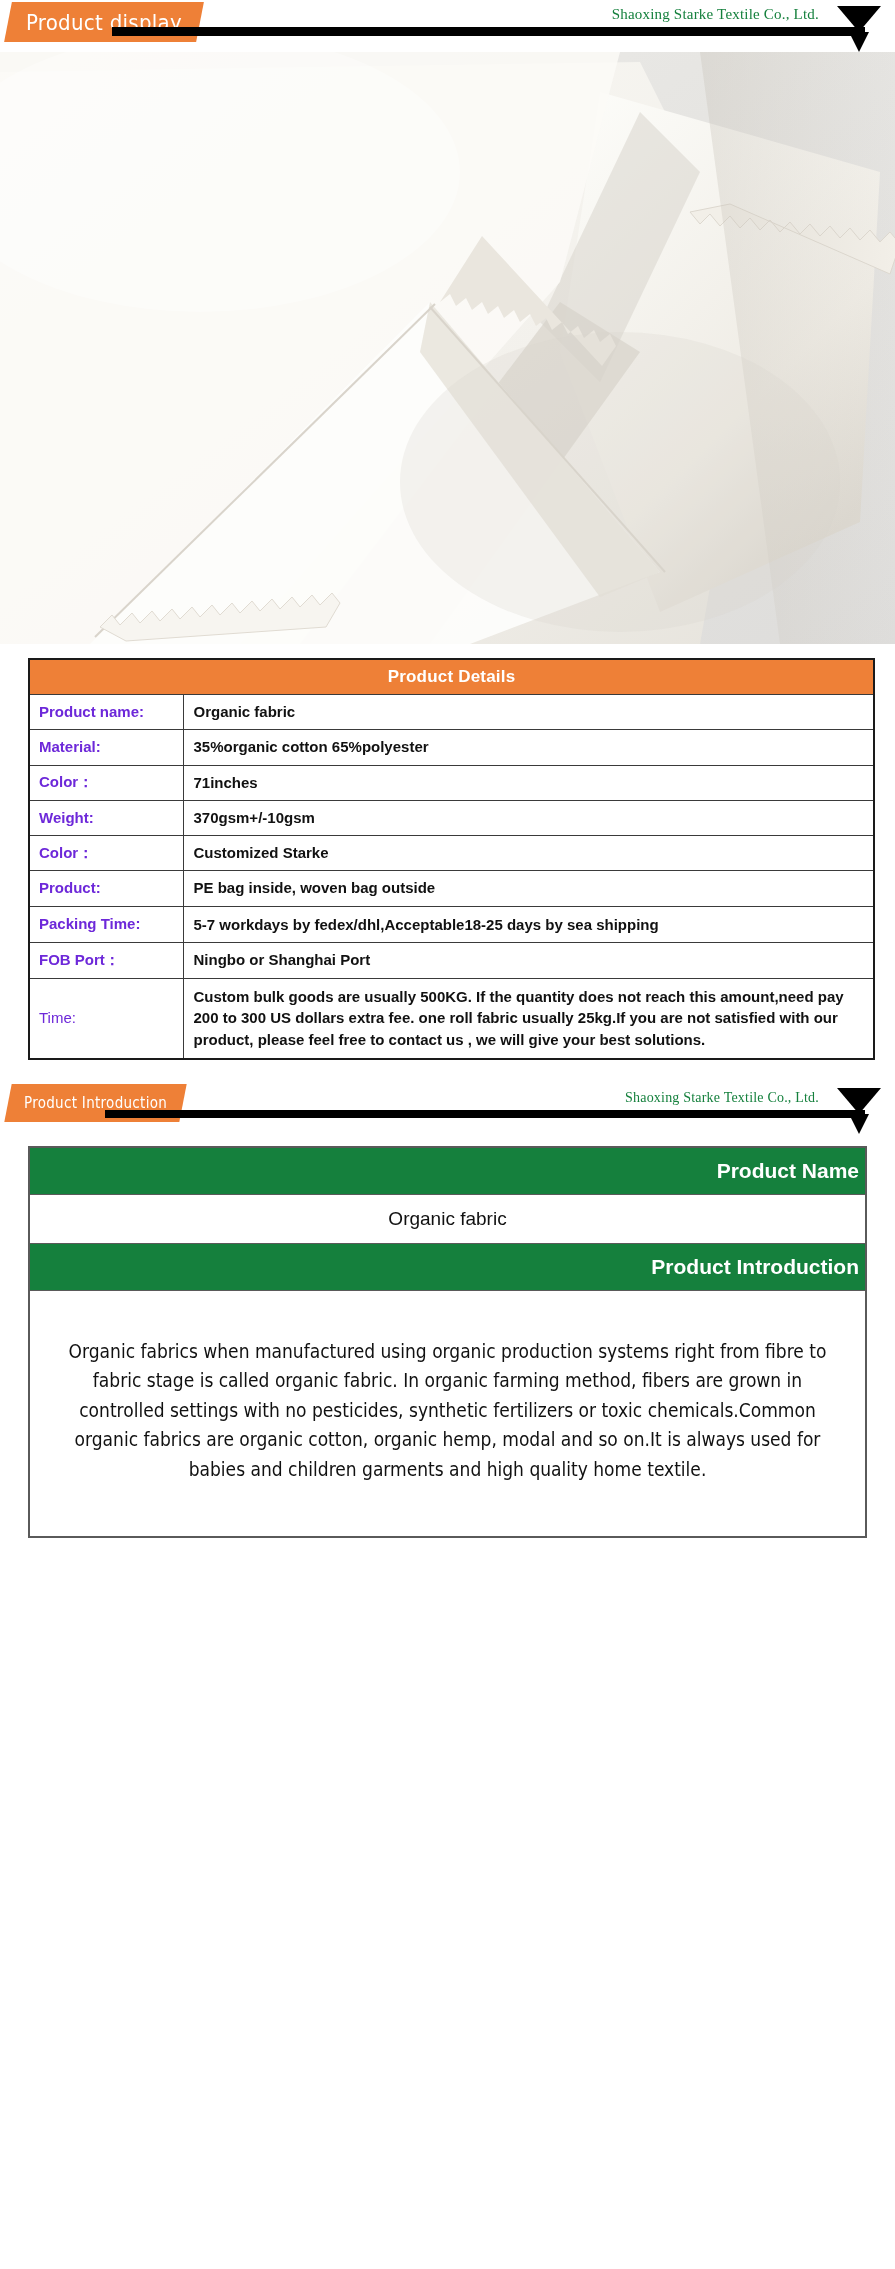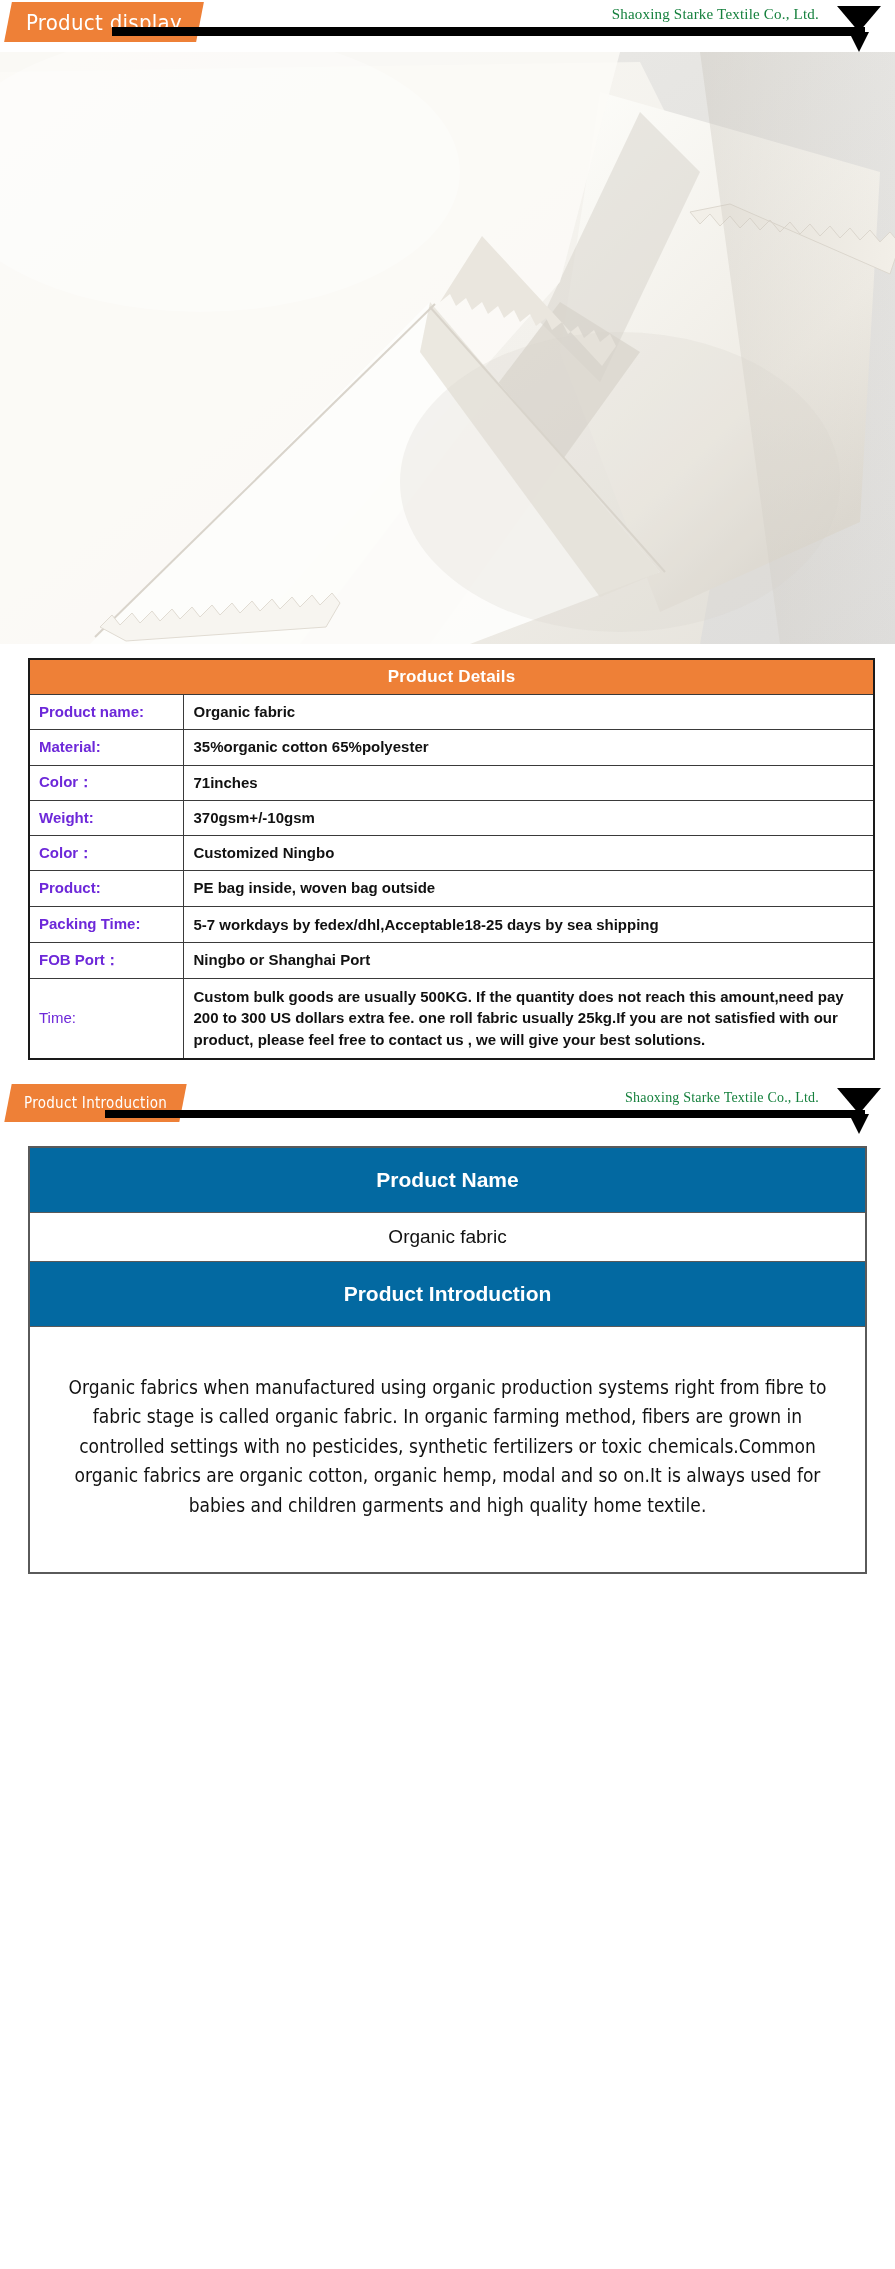--- a/index.html
+++ b/index.html
@@ -123,26 +123,26 @@
   
   .intro-wrap { padding: 16px 28px 0 28px; }
   table.intro {
     width: 100%;
     border-collapse: collapse;
     border: 2px solid #5a5a5a;
     background: #ffffff;
   }
   table.intro td { border: 1px solid #5a5a5a; }
   .intro-head {
-    background: #0369a1;
+    background: #15803d;
     color: #ffffff;
     font-size: 21px;
     font-weight: bold;
-    text-align: center;
-    padding: 20px 6px;
+    text-align: right;
+    padding: 11px 6px;
   }
   .intro-name {
     text-align: center;
     font-size: 19px;
     color: #111111;
     padding: 13px 6px;
     font-weight: normal;
   }
   .intro-body {
     padding: 46px 34px 52px 34px;
@@ -263,21 +263,21 @@
       <tr>
         <td class="spec-label">Color：</td>
         <td class="spec-value">71inches</td>
       </tr>
       <tr>
         <td class="spec-label">Weight:</td>
         <td class="spec-value">370gsm+/-10gsm</td>
       </tr>
       <tr>
         <td class="spec-label">Color：</td>
-        <td class="spec-value">Customized Ningbo</td>
+        <td class="spec-value">Customized Starke</td>
       </tr>
       <tr>
         <td class="spec-label">Product:</td>
         <td class="spec-value">PE bag inside, woven bag outside</td>
       </tr>
       <tr>
         <td class="spec-label">Packing Time:</td>
         <td class="spec-value spec-value--block">5-7 workdays by fedex/dhl,Acceptable18-25 days by sea shipping</td>
       </tr>
       <tr>

